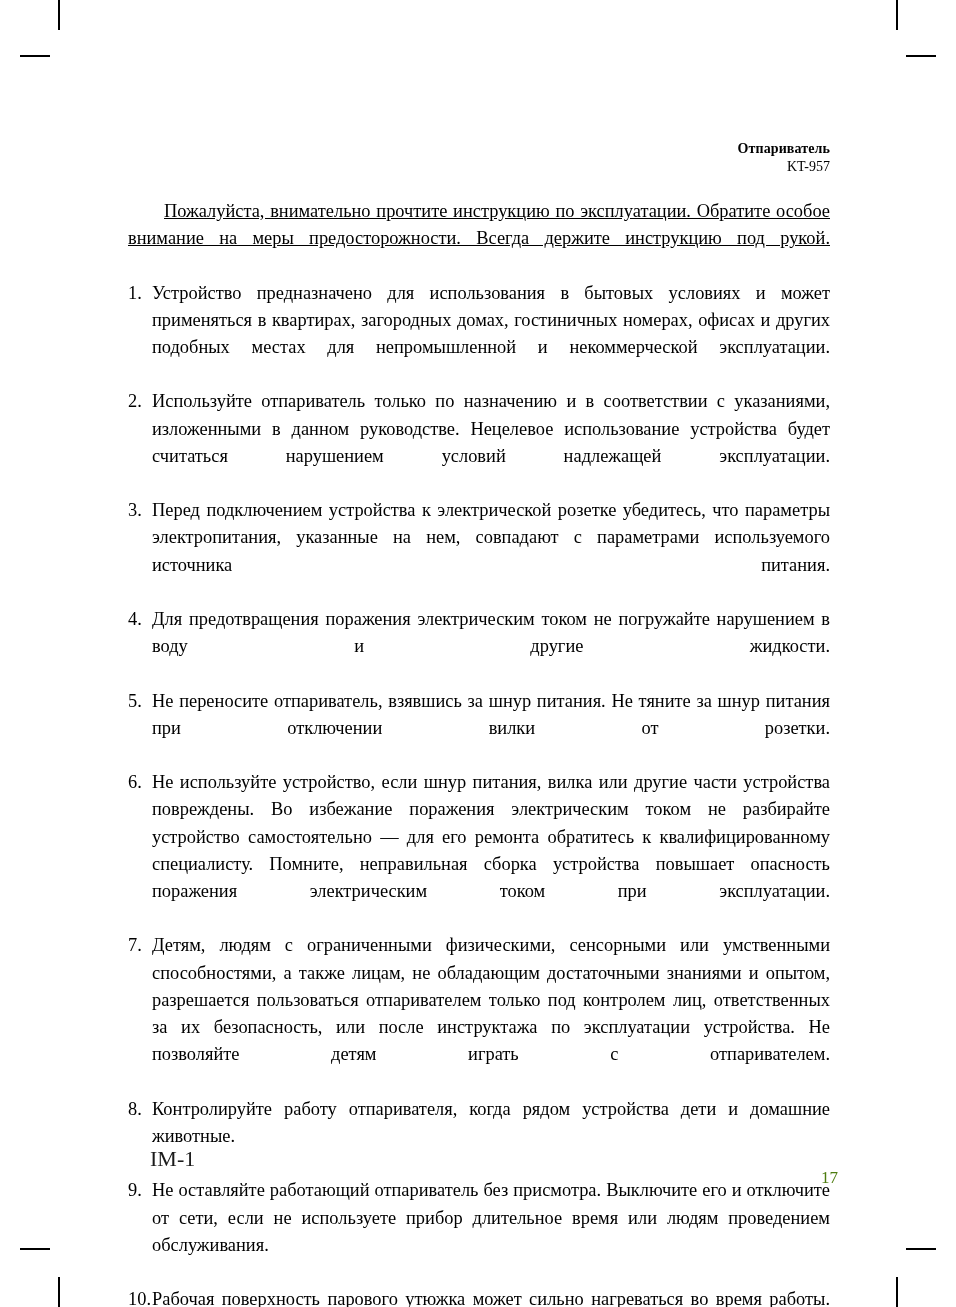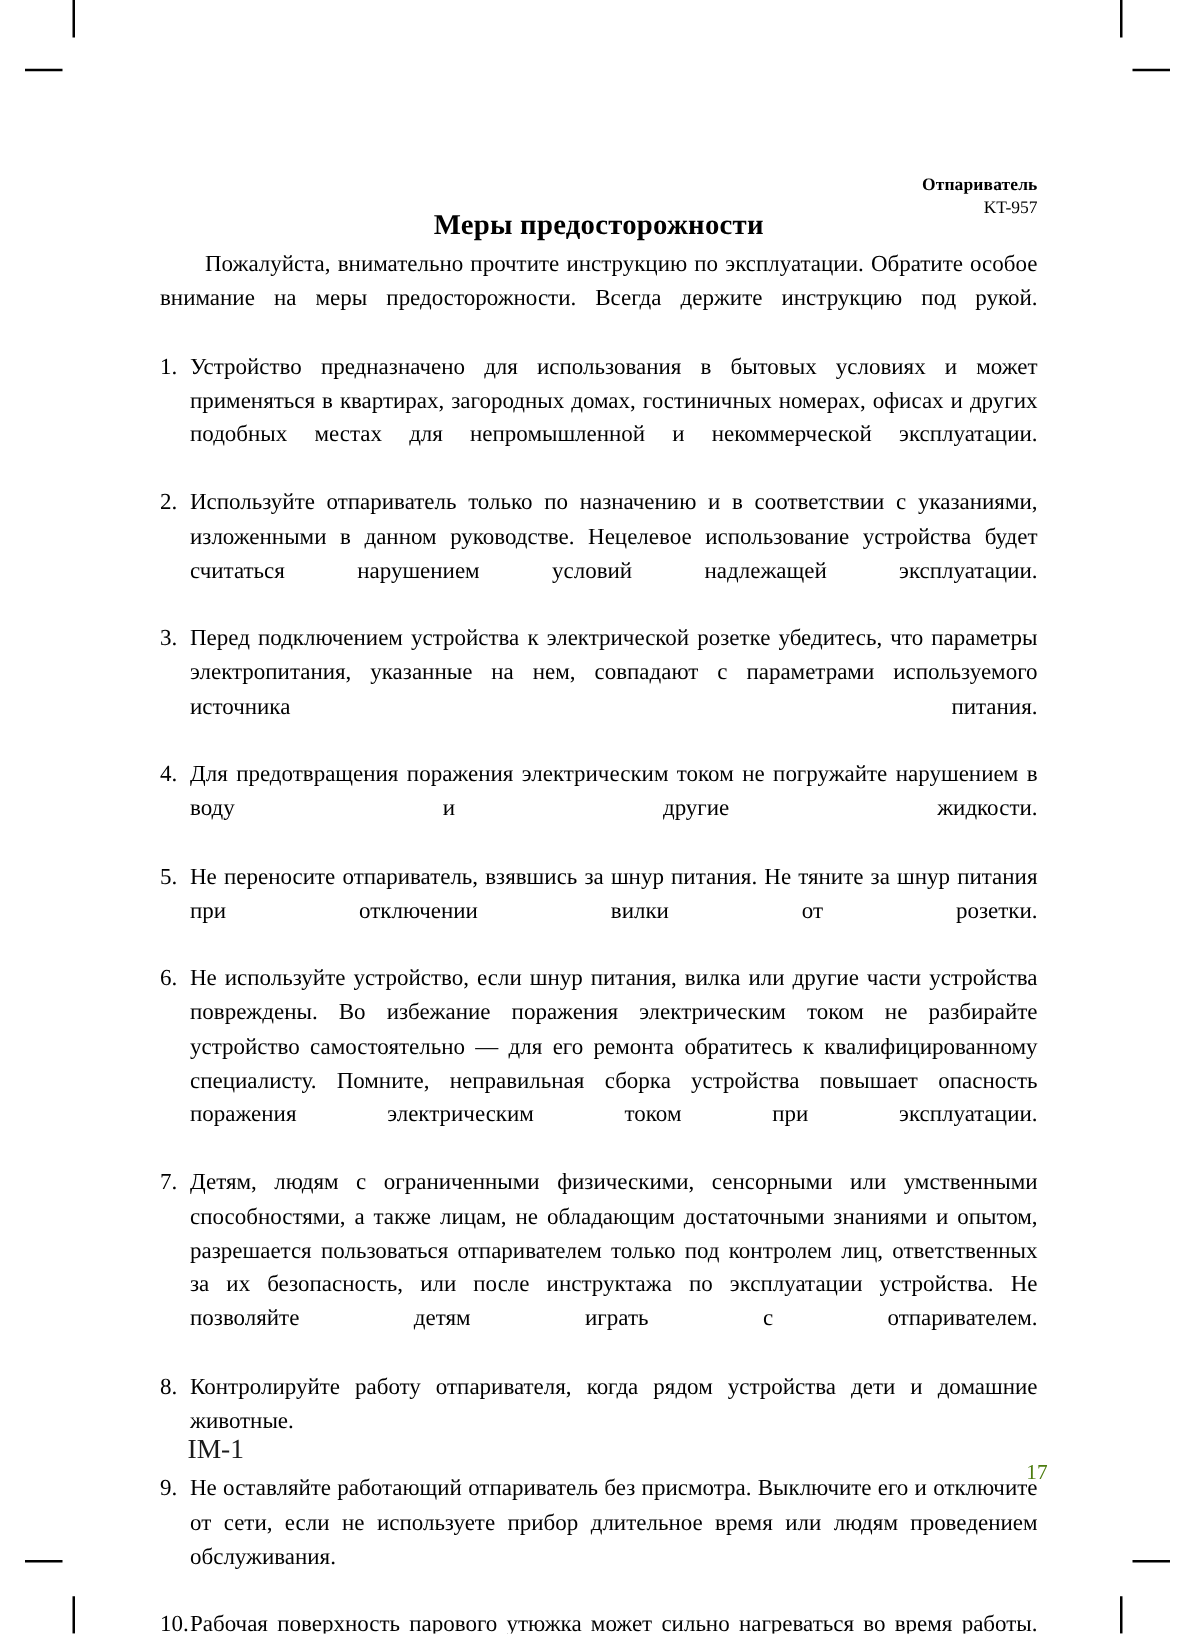--- a/index.html
+++ b/index.html
@@ -76,20 +76,21 @@
     width: 702px;
     font-size: 18.4px;
     line-height: 27.2px;
   }
 
   p.intro {
     margin: 0;
     text-align: justify;
     text-indent: 36px;
     hyphens: manual;
+    text-decoration: underline;
   }
 
   ol.rules {
     list-style: none;
     margin: 0;
     padding: 0;
   }
   ol.rules > li {
     position: relative;
     padding-left: 24px;
@@ -150,21 +151,20 @@
   <div class="crop-mark crop-v cm-bl-v"></div>
   <div class="crop-mark crop-h cm-bl-h"></div>
   <div class="crop-mark crop-v cm-br-v"></div>
   <div class="crop-mark crop-h cm-br-h"></div>
 
   <div class="doc-header">
     <div class="product">Отпариватель</div>
     <div class="model">KT-957</div>
   </div>
 
-  <h1 class="doc-title">Меры предосторожности</h1>
 
   <div class="body-block">
     <p class="intro">Пожалуйста, внимательно прочтите инструкцию по эксплуатации. Обратите особое внимание на меры предосторожности. Всегда держите инструкцию под рукой.</p>
     <ol class="rules">
         <li>
           <span class="num">1.</span>
           <span class="txt">Устройство предназначено для использования в бытовых условиях и может применяться в квартирах, загородных домах, гостиничных номерах, офисах и других подобных местах для непромышленной и некоммерческой эксплуатации.</span>
         </li>
         <li>
           <span class="num">2.</span>

